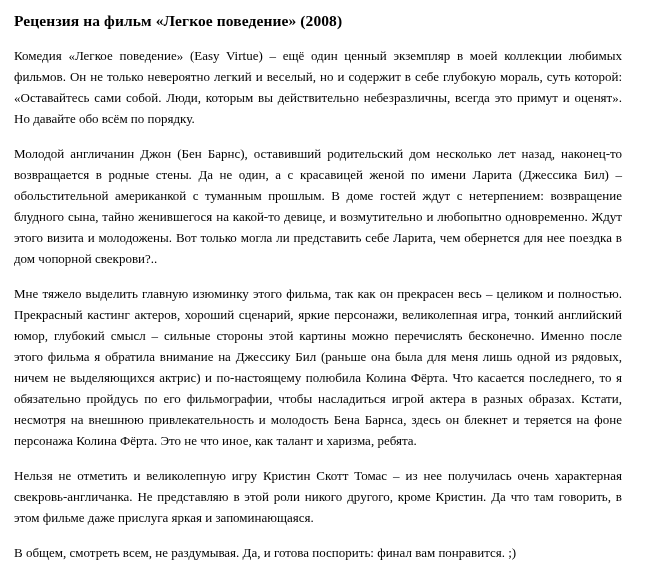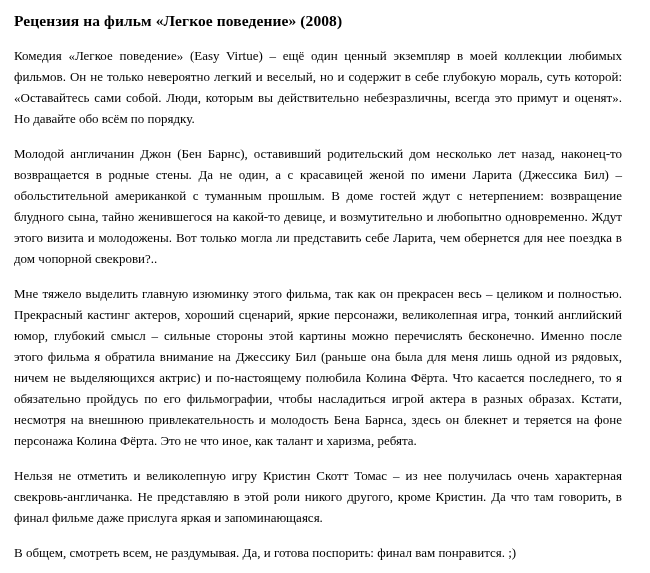--- a/index.html
+++ b/index.html
@@ -59,18 +59,18 @@
 
   <h1 class="doc-title">Рецензия на фильм «Легкое поведение» (2008)</h1>
 
   <div class="doc-body">
     <p class="para">Комедия «Легкое поведение» (Easy Virtue) – ещё один ценный экземпляр в моей коллекции любимых фильмов. Он не только невероятно легкий и веселый, но и содержит в себе глубокую мораль, суть которой: «Оставайтесь сами собой. Люди, которым вы действительно небезразличны, всегда это примут и оценят». Но давайте обо всём по порядку.</p>
 
     <p class="para">Молодой англичанин Джон (Бен Барнс), оставивший родительский дом несколько лет назад, наконец-то возвращается в родные стены. Да не один, а с красавицей женой по имени Ларита (Джессика Бил) – обольстительной американкой с туманным прошлым. В доме гостей ждут с нетерпением: возвращение блудного сына, тайно женившегося на какой-то девице, и возмутительно и любопытно одновременно. Ждут этого визита и молодожены. Вот только могла ли представить себе Ларита, чем обернется для нее поездка в дом чопорной свекрови?..</p>
 
     <p class="para">Мне тяжело выделить главную изюминку этого фильма, так как он прекрасен весь – целиком и полностью. Прекрасный кастинг актеров, хороший сценарий, яркие персонажи, великолепная игра, тонкий английский юмор, глубокий смысл – сильные стороны этой картины можно перечислять бесконечно. Именно после этого фильма я обратила внимание на Джессику Бил (раньше она была для меня лишь одной из рядовых, ничем не выделяющихся актрис) и по-настоящему полюбила Колина Фёрта. Что касается последнего, то я обязательно пройдусь по его фильмографии, чтобы насладиться игрой актера в разных образах. Кстати, несмотря на внешнюю привлекательность и молодость Бена Барнса, здесь он блекнет и теряется на фоне персонажа Колина Фёрта. Это не что иное, как талант и харизма, ребята.</p>
 
-    <p class="para">Нельзя не отметить и великолепную игру Кристин Скотт Томас – из нее получилась очень характерная свекровь-англичанка. Не представляю в этой роли никого другого, кроме Кристин. Да что там говорить, в финал фильме даже прислуга яркая и запоминающаяся.</p>
+    <p class="para">Нельзя не отметить и великолепную игру Кристин Скотт Томас – из нее получилась очень характерная свекровь-англичанка. Не представляю в этой роли никого другого, кроме Кристин. Да что там говорить, в этом фильме даже прислуга яркая и запоминающаяся.</p>
 
     <p class="para single-line">В общем, смотреть всем, не раздумывая. Да, и готова поспорить: финал вам понравится. ;)</p>
   </div>
 
 </div>
 
 </body></html>

